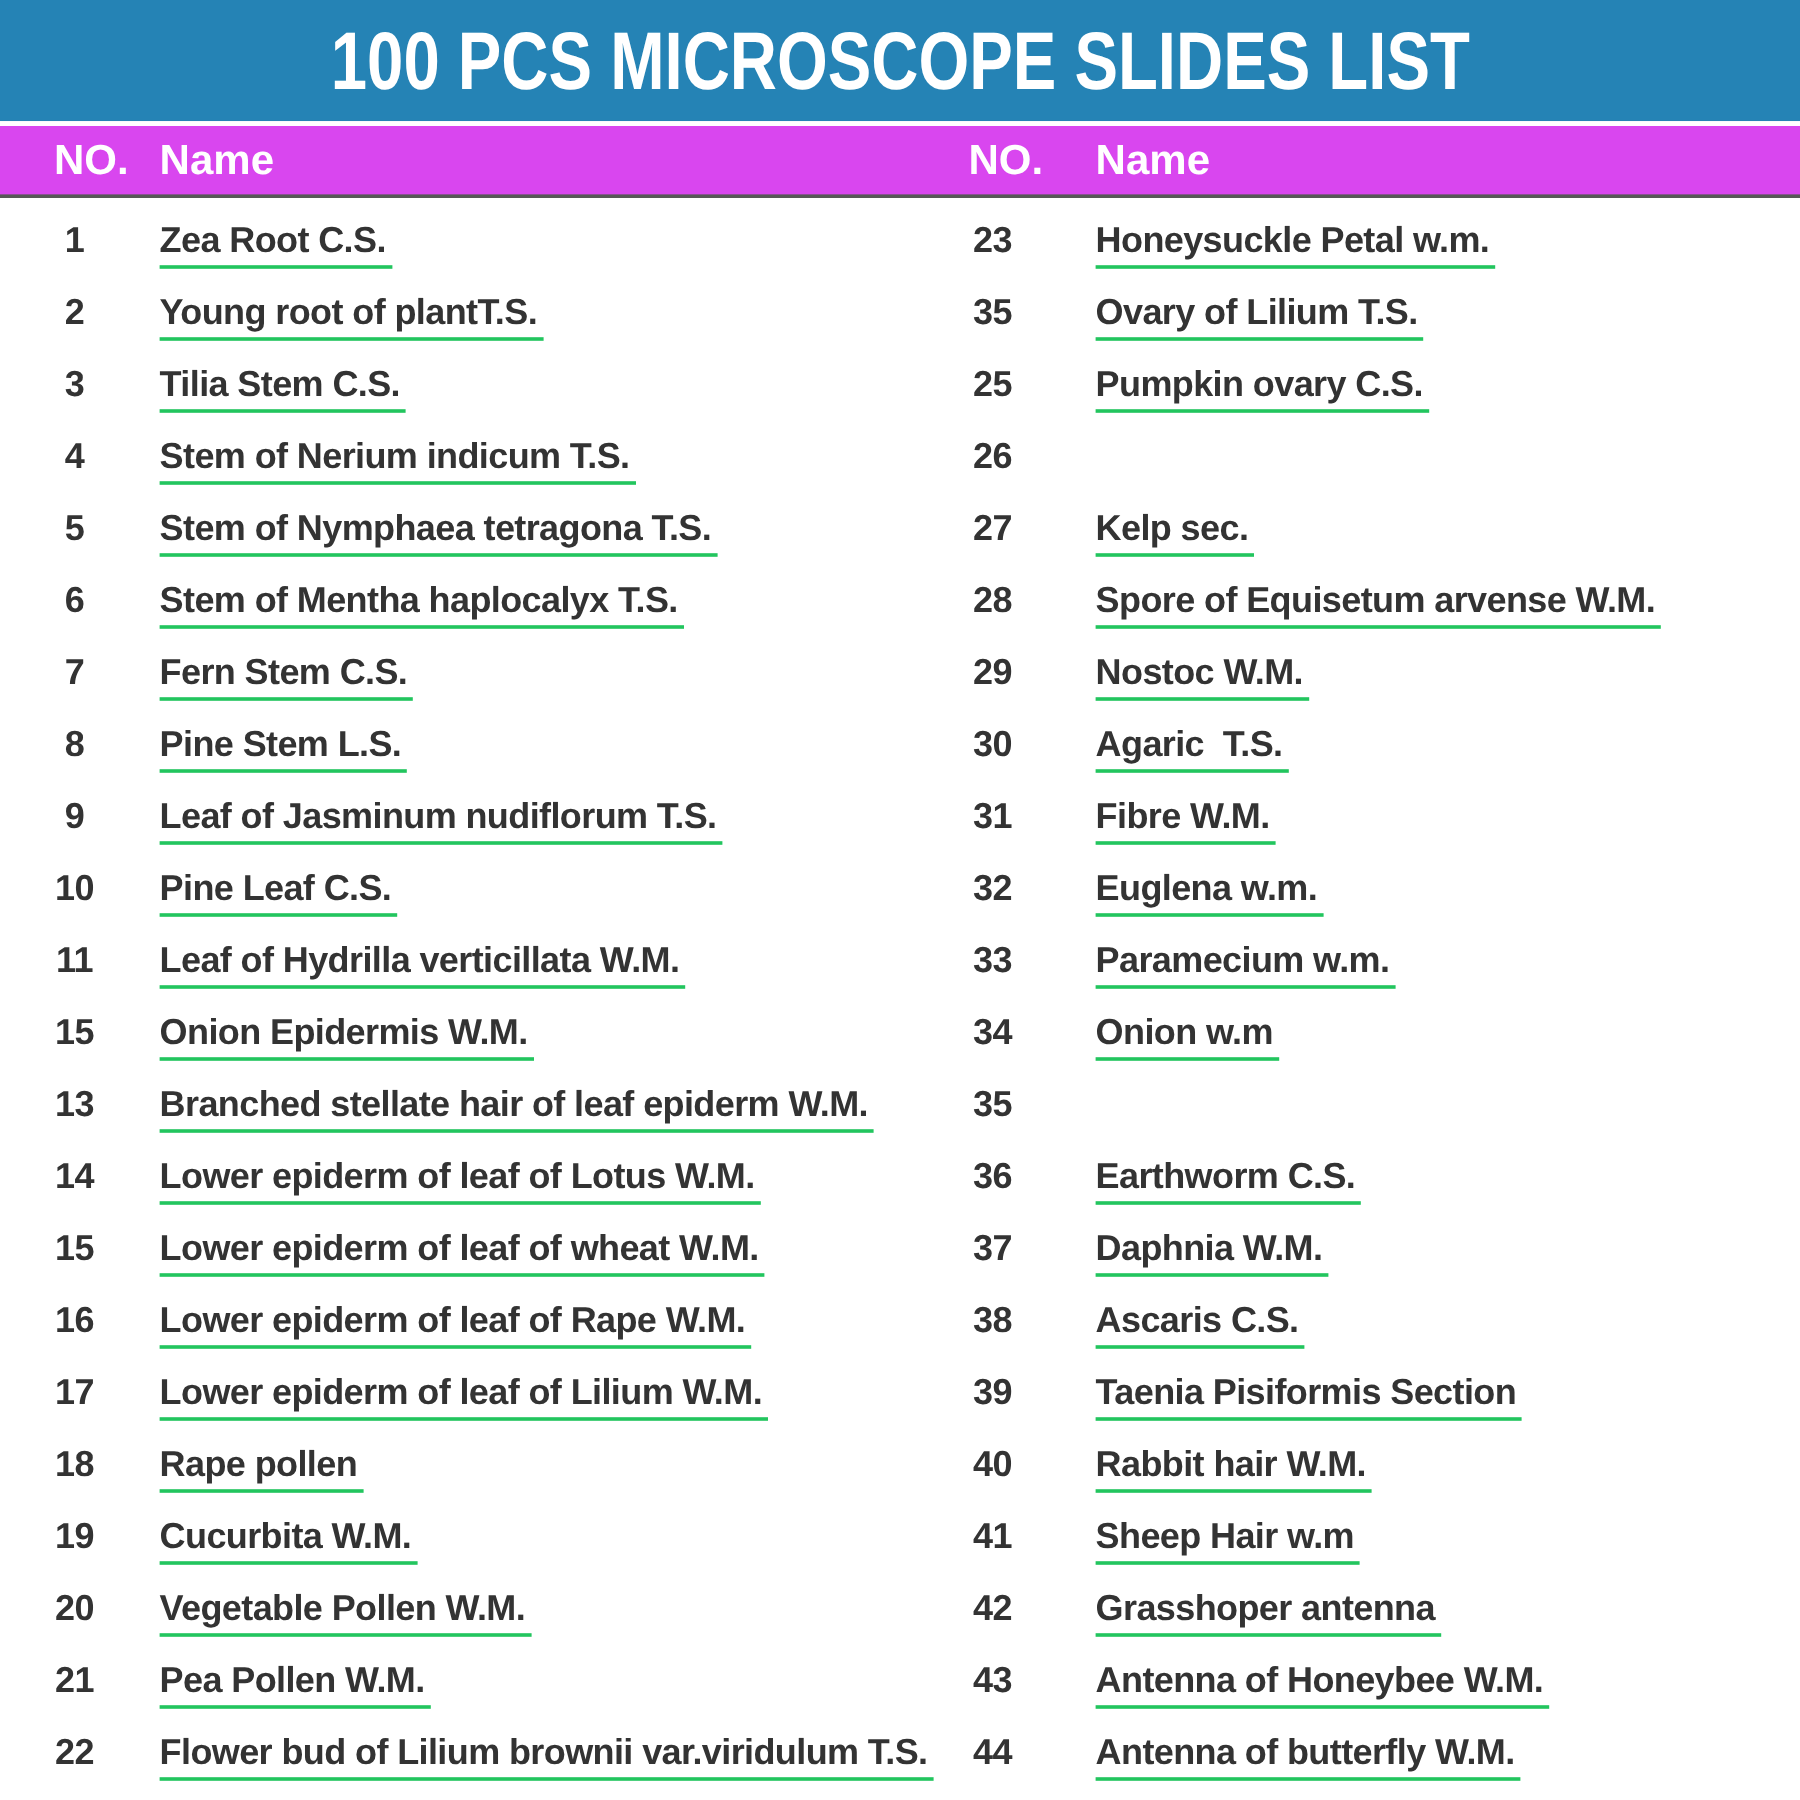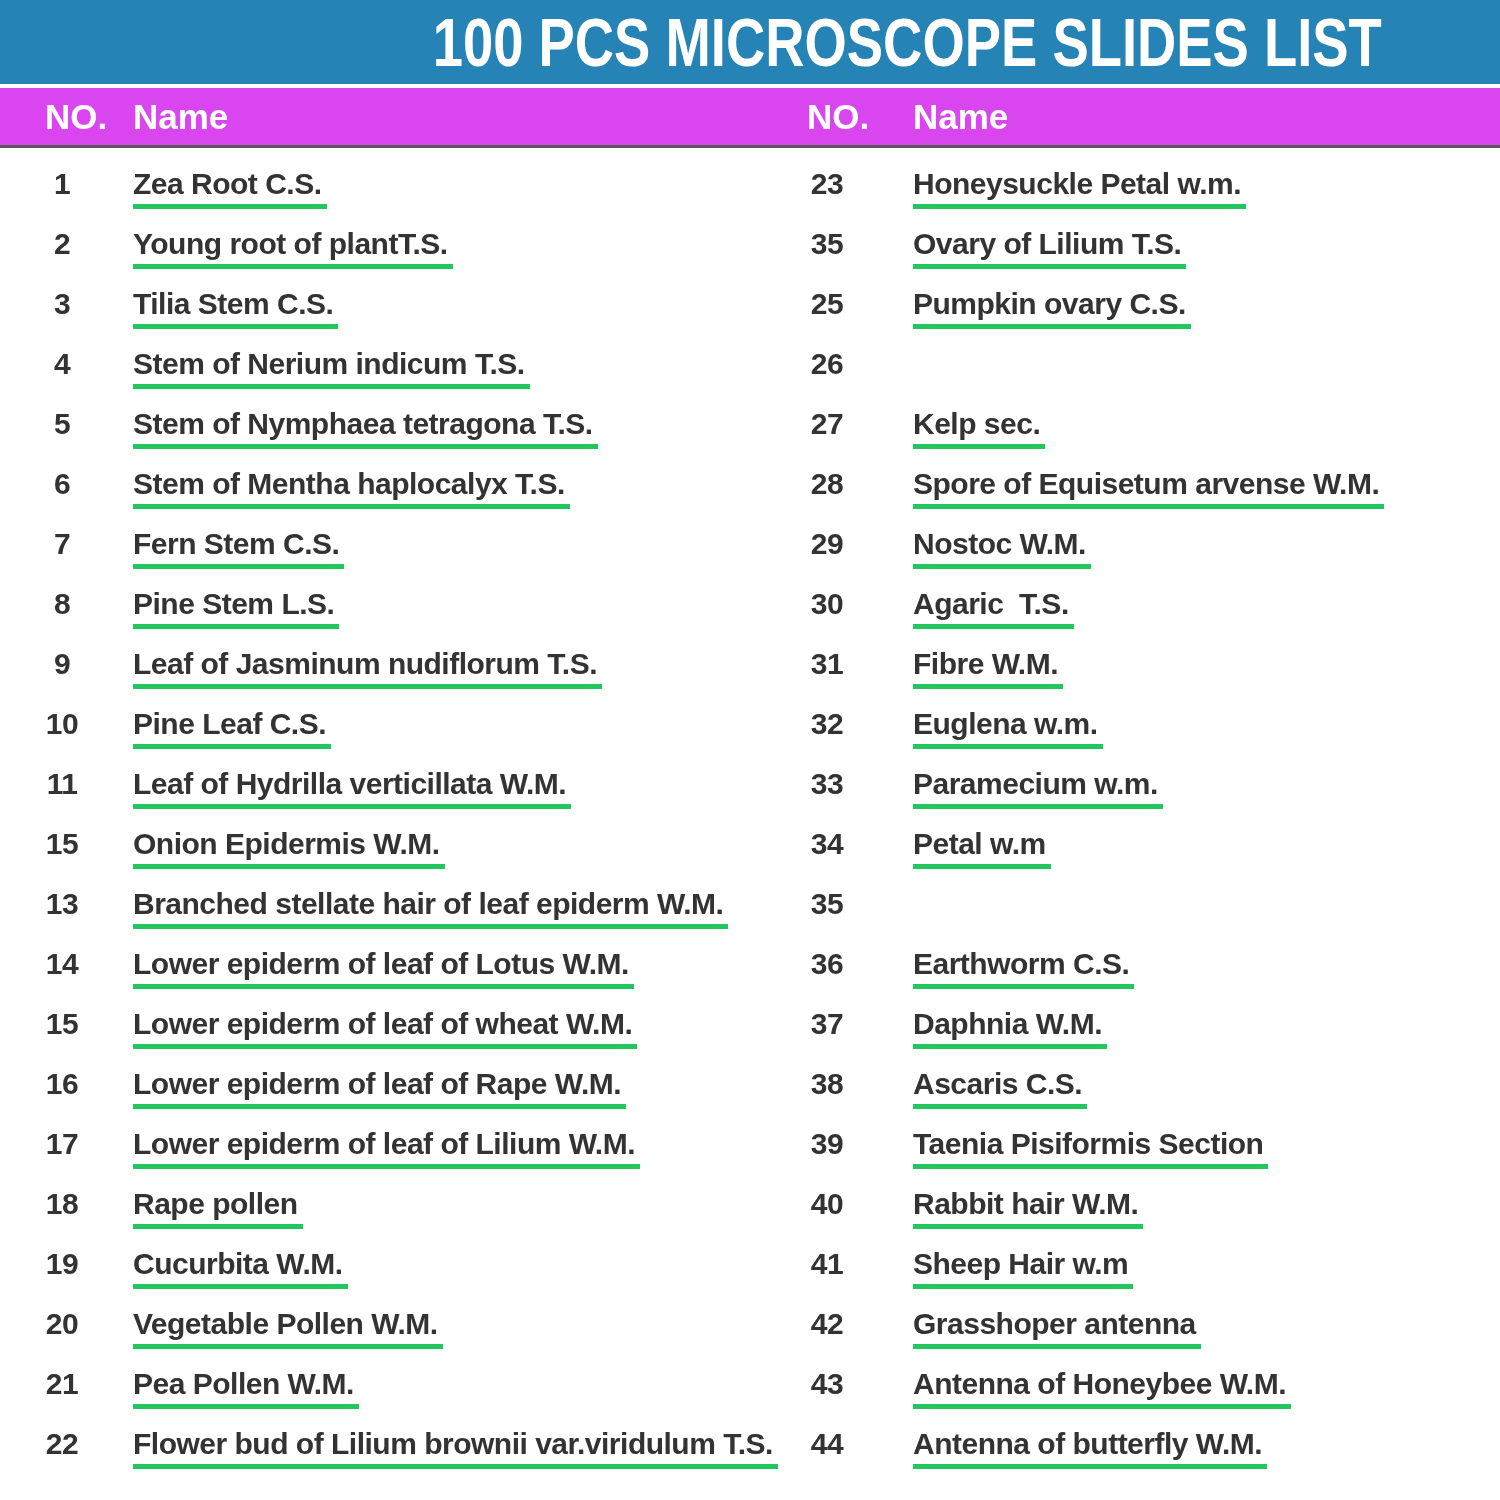--- a/index.html
+++ b/index.html
@@ -6,25 +6,25 @@
   body {
     width: 1500px;
     height: 1500px;
     background: #ffffff;
     font-family: "Liberation Sans", sans-serif;
     overflow: hidden;
   }
 
   
   .title-bar {
-    height: 84px;
+    height: 101px;
     background: #2583b5;
     display: flex;
     align-items: center;
-    justify-content: flex-end;
+    justify-content: center;
   }
   .title-bar .page-title {
     margin: 0;
     color: #ffffff;
     font-size: 68px;
     font-weight: bold;
     line-height: 1;
     white-space: nowrap;
     display: inline-block;
     transform: scaleX(0.8);
@@ -75,21 +75,21 @@
   .name-cell { padding-top: 11px; line-height: 1.1; }
   .name-cell.left  { padding-left: 9px; }
   .name-cell.right { padding-left: 49px; }
   .name {
     display: inline-block;
     font-size: 30px;
     font-weight: bold;
     color: #333333;
     letter-spacing: -0.5px;
     white-space: pre;
-    border-bottom: 5px solid #22c55e;
+    border-bottom: 3px solid #22c55e;
     padding: 0 5px 4px 0;
   }
 </style>
 </head>
 <body>
 
 <header class="title-bar">
   <h1 class="page-title">100 PCS MICROSCOPE SLIDES LIST</h1>
 </header>
 
@@ -165,21 +165,21 @@
     <div class="row grid4">
       <div class="cell num">11</div>
       <div class="cell name-cell left"><span class="name">Leaf of Hydrilla verticillata W.M.</span></div>
       <div class="cell num">33</div>
       <div class="cell name-cell right"><span class="name">Paramecium w.m.</span></div>
     </div>
     <div class="row grid4">
       <div class="cell num">15</div>
       <div class="cell name-cell left"><span class="name">Onion Epidermis W.M.</span></div>
       <div class="cell num">34</div>
-      <div class="cell name-cell right"><span class="name">Petal w.m</span></div>
+      <div class="cell name-cell right"><span class="name">Onion w.m</span></div>
     </div>
     <div class="row grid4">
       <div class="cell num">13</div>
       <div class="cell name-cell left"><span class="name">Branched stellate hair of leaf epiderm W.M.</span></div>
       <div class="cell num">35</div>
     </div>
     <div class="row grid4">
       <div class="cell num">14</div>
       <div class="cell name-cell left"><span class="name">Lower epiderm of leaf of Lotus W.M.</span></div>
       <div class="cell num">36</div>

